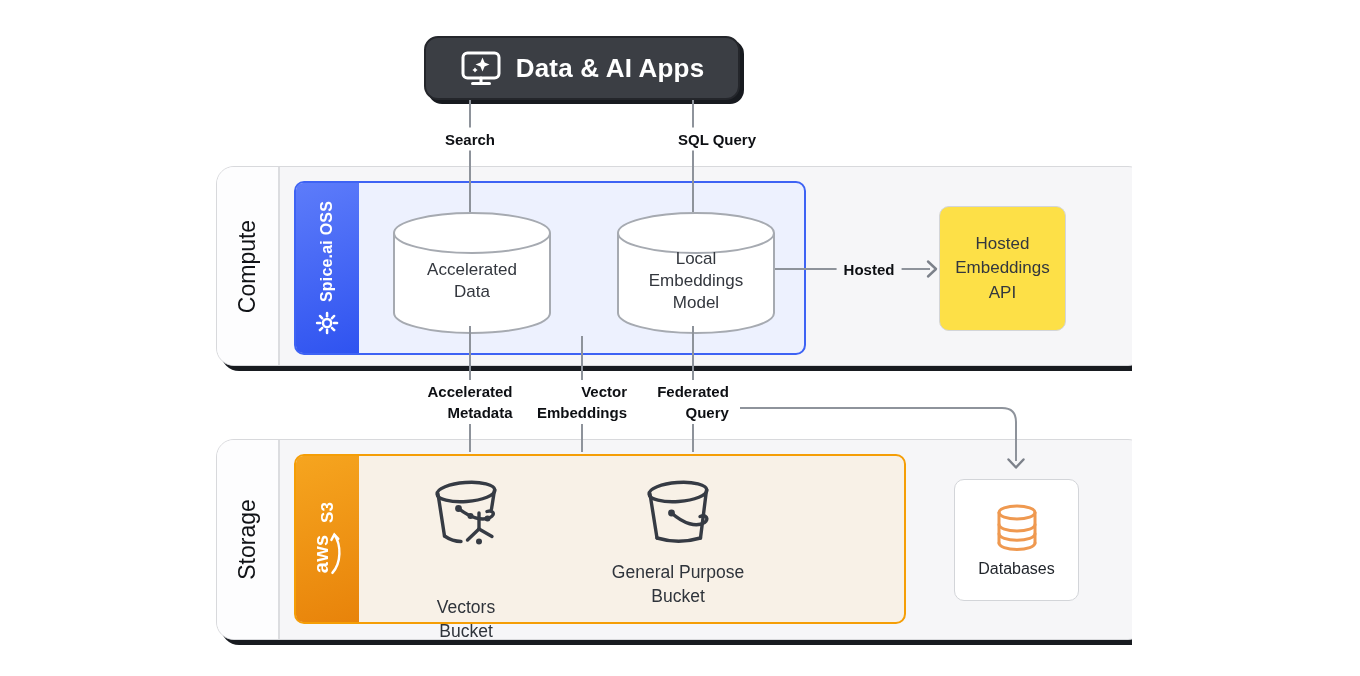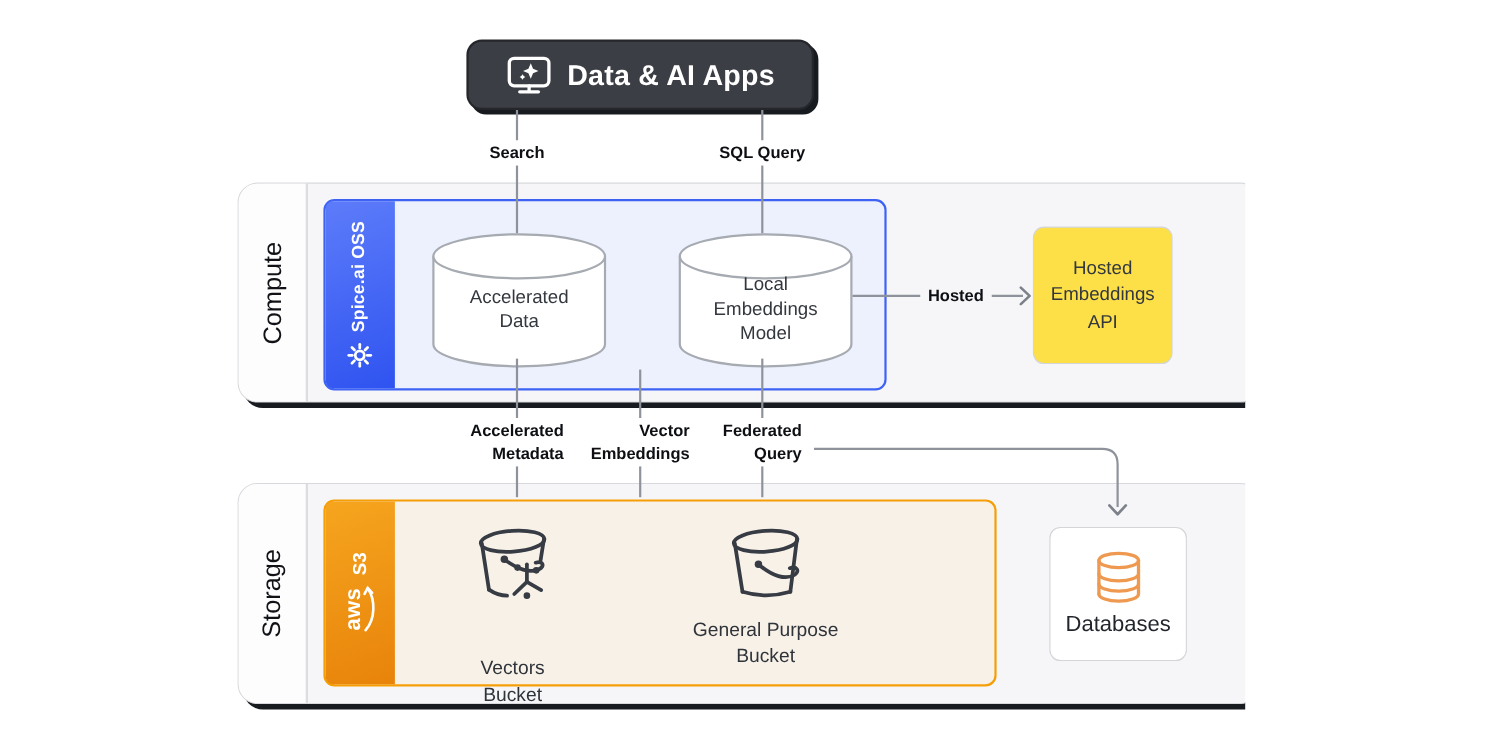--- a/index.html
+++ b/index.html
@@ -51,26 +51,26 @@
            background:linear-gradient(160deg,#f6a51f 0%,#e8830a 100%);
            border-radius:7px 0 0 7px;display:flex;align-items:center;justify-content:center;}
   .aws-block{display:flex;flex-direction:column;align-items:center;}
   .aws-brand{color:#fff;font-size:20px;font-weight:700;line-height:.85;letter-spacing:.3px;}
   .s3-product{color:#fff;font-size:17px;font-weight:700;}
 
   .bucket-item{position:absolute;display:flex;flex-direction:column;align-items:center;gap:5px;
                text-align:center;font-size:17.5px;font-weight:500;color:#2f343b;line-height:1.35;}
   .bucket-item .lbl{white-space:pre-line;}
   #bucket1{left:100px;top:16px;width:140px;gap:40px;}
-  #bucket2{left:310px;top:16px;width:180px;}
+  #bucket2{left:292px;top:16px;width:180px;}
 
   .db-box{position:absolute;left:737px;top:39px;width:125px;height:122px;box-sizing:border-box;
           background:#fff;border:1.5px solid #d3d5d9;border-radius:10px;
           display:flex;flex-direction:column;align-items:center;justify-content:center;gap:7px;}
-  .db-label{font-size:20px;font-weight:500;color:#22262c;text-align:right;}
+  .db-label{font-size:16px;font-weight:500;color:#22262c;text-align:right;}
 
   
   .overlay{position:absolute;left:0;top:0;z-index:5;pointer-events:none;}
   .edge-label{position:absolute;transform:translate(-50%,-50%);font-size:15px;font-weight:700;
               color:#0d0f13;text-align:right;line-height:1.4;white-space:pre-line;
               background:#ffffff;padding:1px 7px;z-index:6;}
   .edge-label.on-section{background:#f6f6f8;}
 </style>
 </head>
 <body>
@@ -233,21 +233,21 @@
       <path d="M775 269 H930"></path>
       <path d="M740 408 H1002 Q1016 408 1016 422 V461"></path>
     </g>
     <g fill="none" stroke="#7c818a" stroke-width="2.4" stroke-linecap="round" stroke-linejoin="round">
       <path d="M928 261.5 L936 269 L928 276.5"></path>
       <path d="M1008.5 459.5 L1016 467.5 L1023.5 459.5"></path>
     </g>
   </svg>
 
   <div class="edge-label" style="left:470px;top:139px;">Search</div>
-  <div class="edge-label" style="left:693px;top:139px;">SQL Query</div>
+  <div class="edge-label" style="left:717px;top:139px;">SQL Query</div>
   <div class="edge-label on-section" style="left:869px;top:269px;">Hosted</div>
   <div class="edge-label" style="left:470px;top:402px;">Accelerated
 Metadata</div>
   <div class="edge-label" style="left:582px;top:402px;">Vector
 Embeddings</div>
   <div class="edge-label" style="left:693px;top:402px;">Federated
 Query</div>
 
 </div>
 

